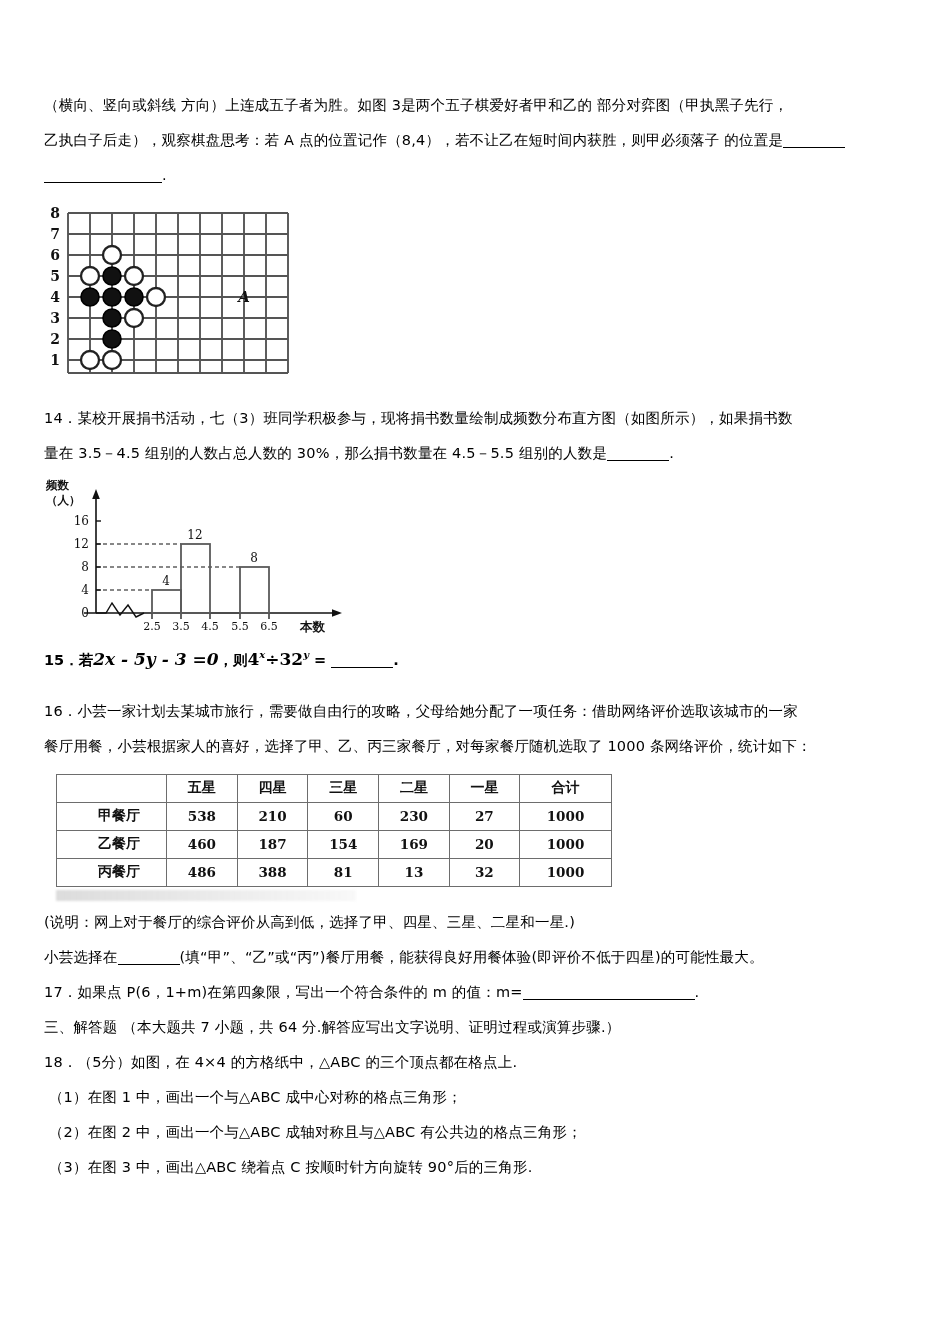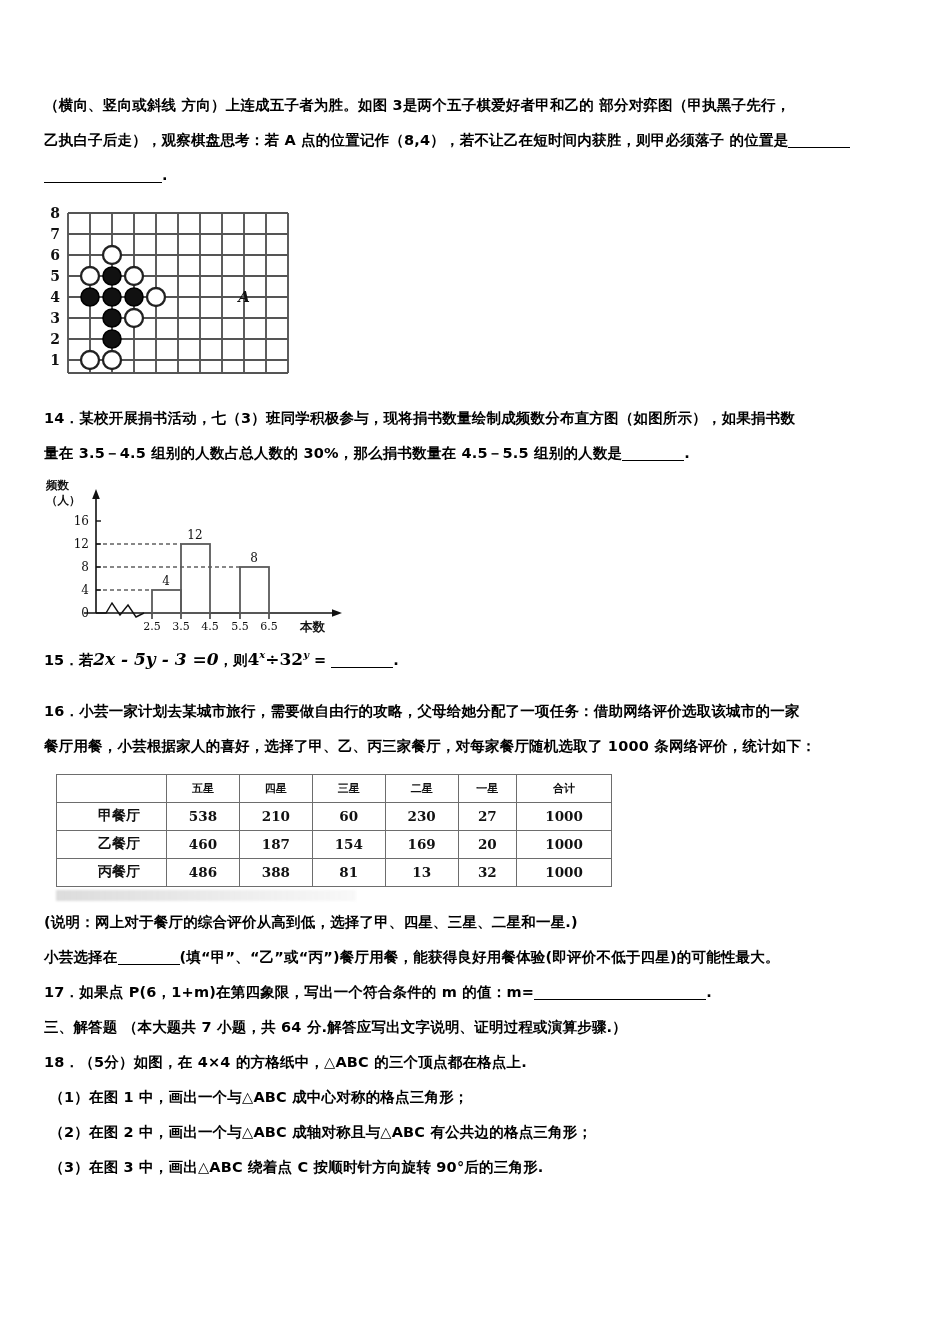--- a/index.html
+++ b/index.html
@@ -26,21 +26,21 @@
 
   
   .para{
     font-size:14.5px;
     line-height:35px;
     color:#000;
     letter-spacing:0.2px;
     text-align:justify;
     font-weight:600;
   }
-  .para.qtext{font-weight:700;}
+  .para.qtext{font-weight:400;}
   .blank-sm{display:inline-block;width:62px;border-bottom:1.4px solid #000;vertical-align:-3px;}
   .blank-md{display:inline-block;width:118px;border-bottom:1.4px solid #000;vertical-align:-3px;}
   .blank-xl{display:inline-block;width:172px;border-bottom:1.6px solid #000;vertical-align:-3px;}
 
   
   .goban-wrap{position:relative;margin-top:8px;height:178px;width:270px;}
   .goban{position:absolute;left:0;top:0;}
 
   
   .hist-wrap{position:relative;height:160px;width:330px;margin-top:4px;}
@@ -70,21 +70,21 @@
   table.rt td.rowhead{
     font-family:"DejaVu Sans","Liberation Sans",sans-serif;
     width:92px;
     font-weight:700;
     font-size:14px;
     padding-left:16px;
   }
   table.rt td.corner{border-left:1px solid #6d6d6d;border-top:1px solid #6d6d6d;}
   table.rt tr.hdr td{
     font-family:"DejaVu Sans","Liberation Sans",sans-serif;
-    font-weight:700;font-size:11px;
+    font-weight:700;font-size:14px;
   }
   .tbl-smudge{
     position:absolute;left:0;bottom:-14px;width:300px;height:11px;
     background:linear-gradient(90deg,rgba(140,140,140,.30),rgba(190,190,190,.10));
     filter:blur(1.2px);
   }
   .mt14{margin-top:14px;}
   .mt18{margin-top:18px;}
   .mt22{margin-top:22px;}
 </style>

